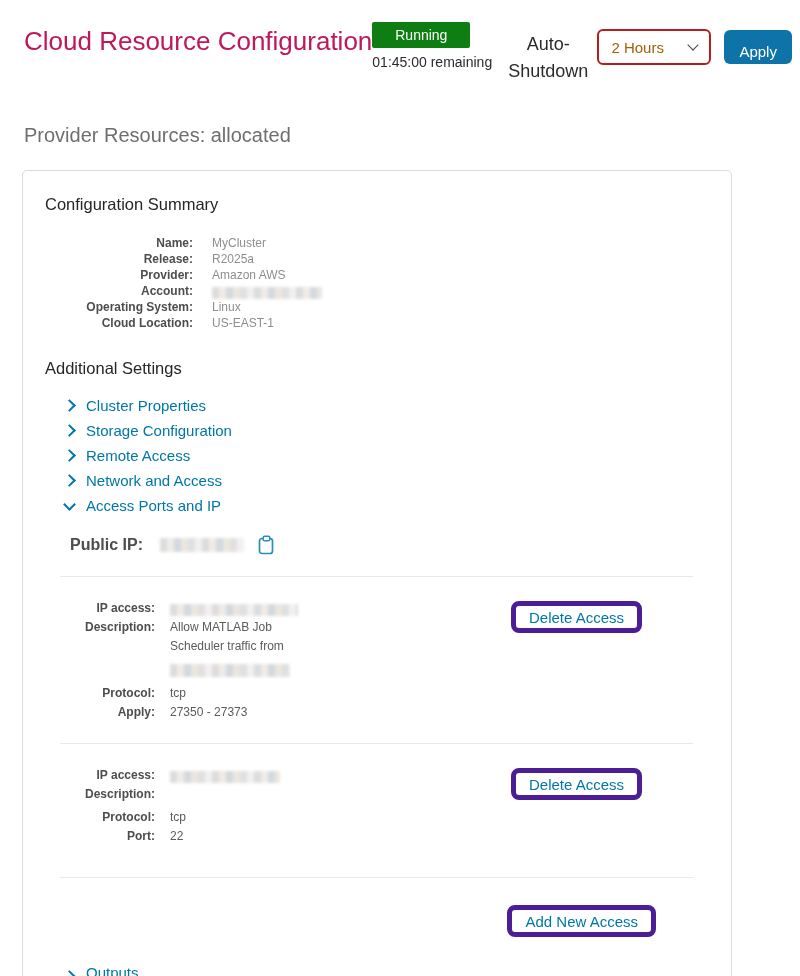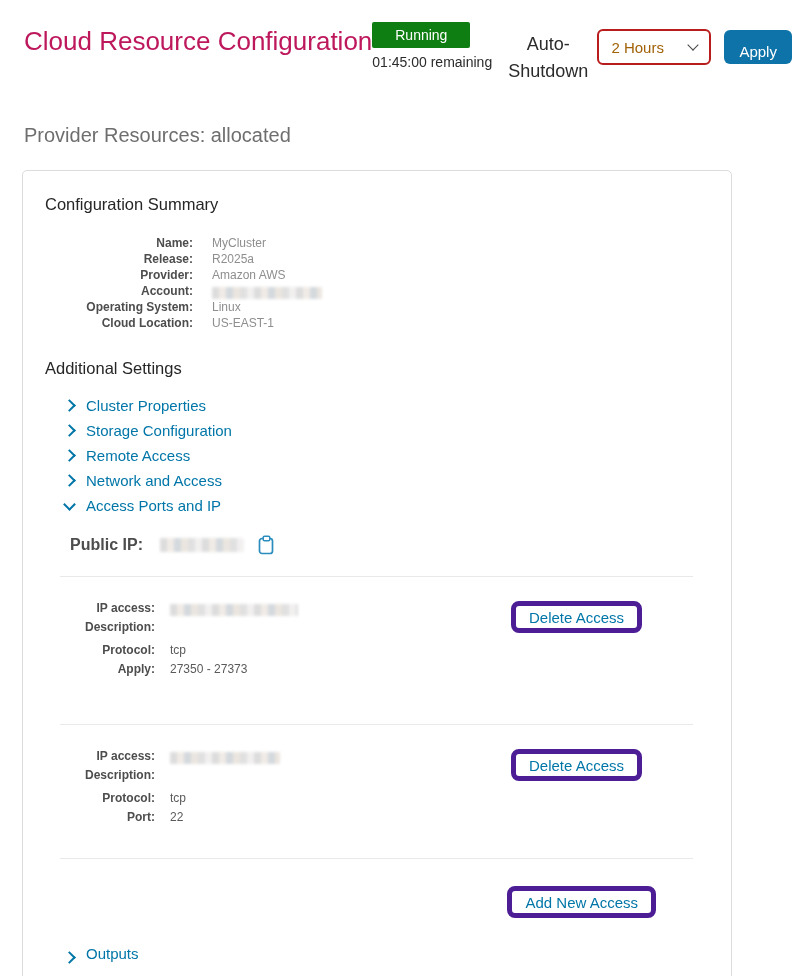--- a/index.html
+++ b/index.html
@@ -173,20 +173,25 @@
 
     <div class="divider"></div>
 
     <div class="entry">
       <div class="erow">
         <span class="lbl">IP access:</span>
         <span class="val"><span class="redacted" style="width:128px;height:12px;margin-top:3px;"></span></span>
       </div>
       <div class="erow">
         <span class="lbl">Description:</span>
+        <span class="val desc-lines">
+          <div>Allow MATLAB Job</div>
+          <div>Scheduler traffic from</div>
+          <div class="blur-line"><span class="redacted" style="width:120px;height:13px;"></span></div>
+        </span>
       </div>
       <div class="erow" style="margin-top:4px;">
         <span class="lbl">Protocol:</span>
         <span class="val">tcp</span>
       </div>
       <div class="erow">
         <span class="lbl">Apply:</span>
         <span class="val">27350 - 27373</span>
       </div>
       <button class="btn-outline delete-btn">Delete Access</button>

